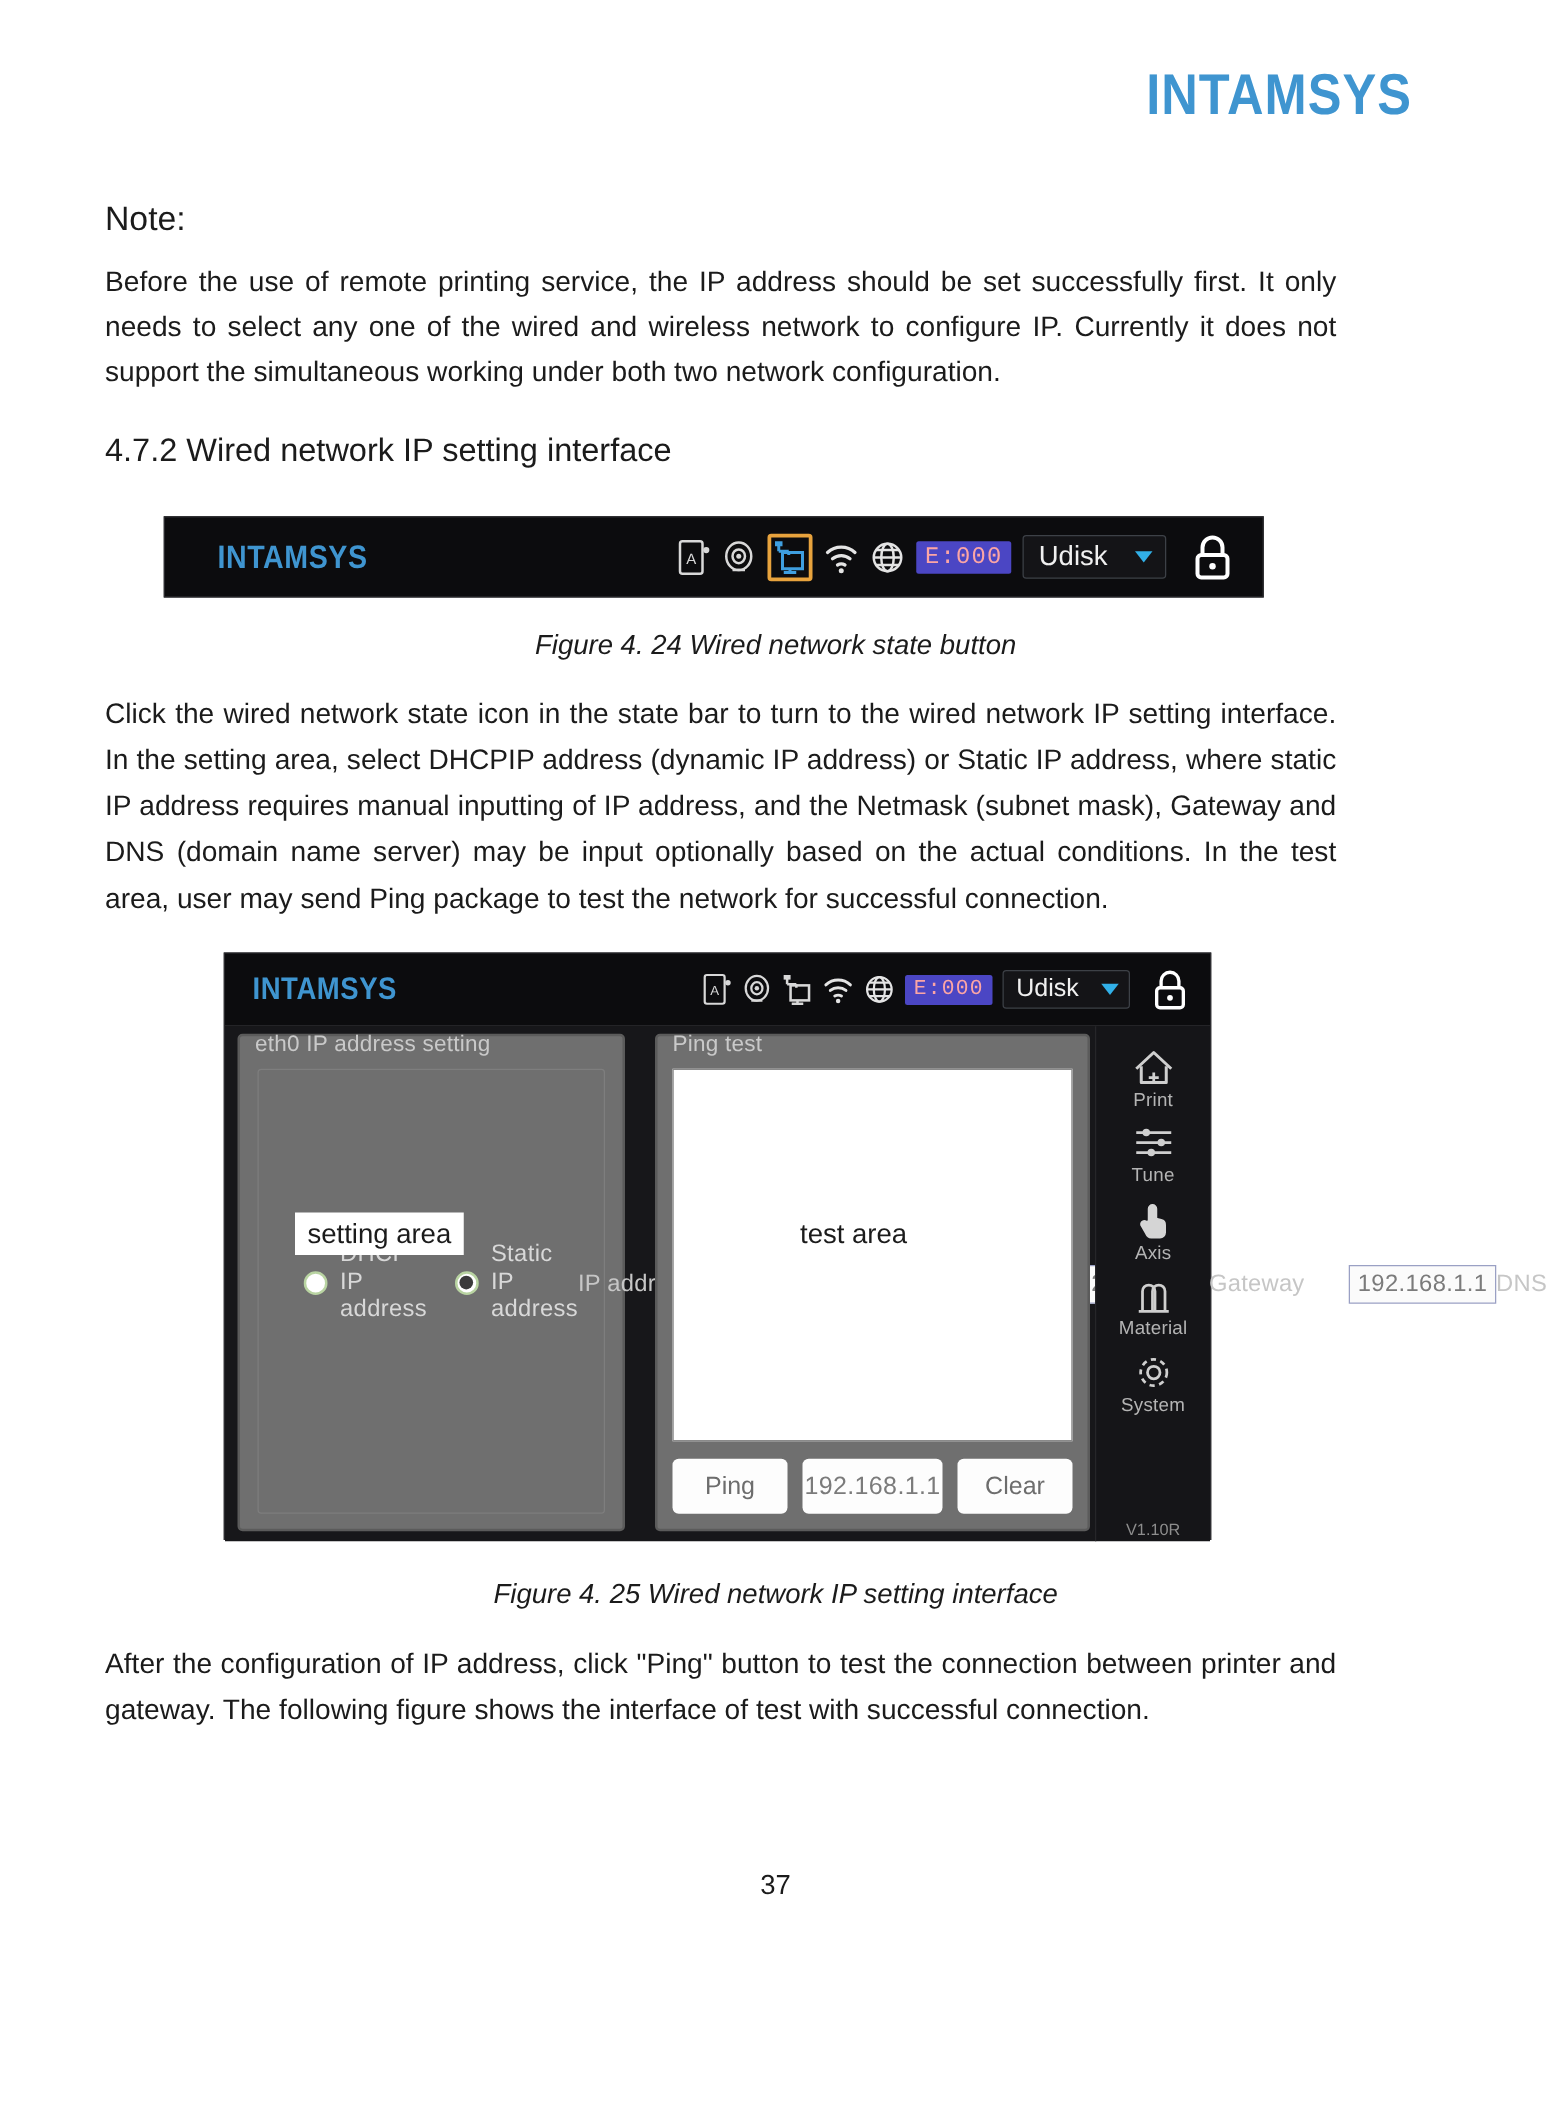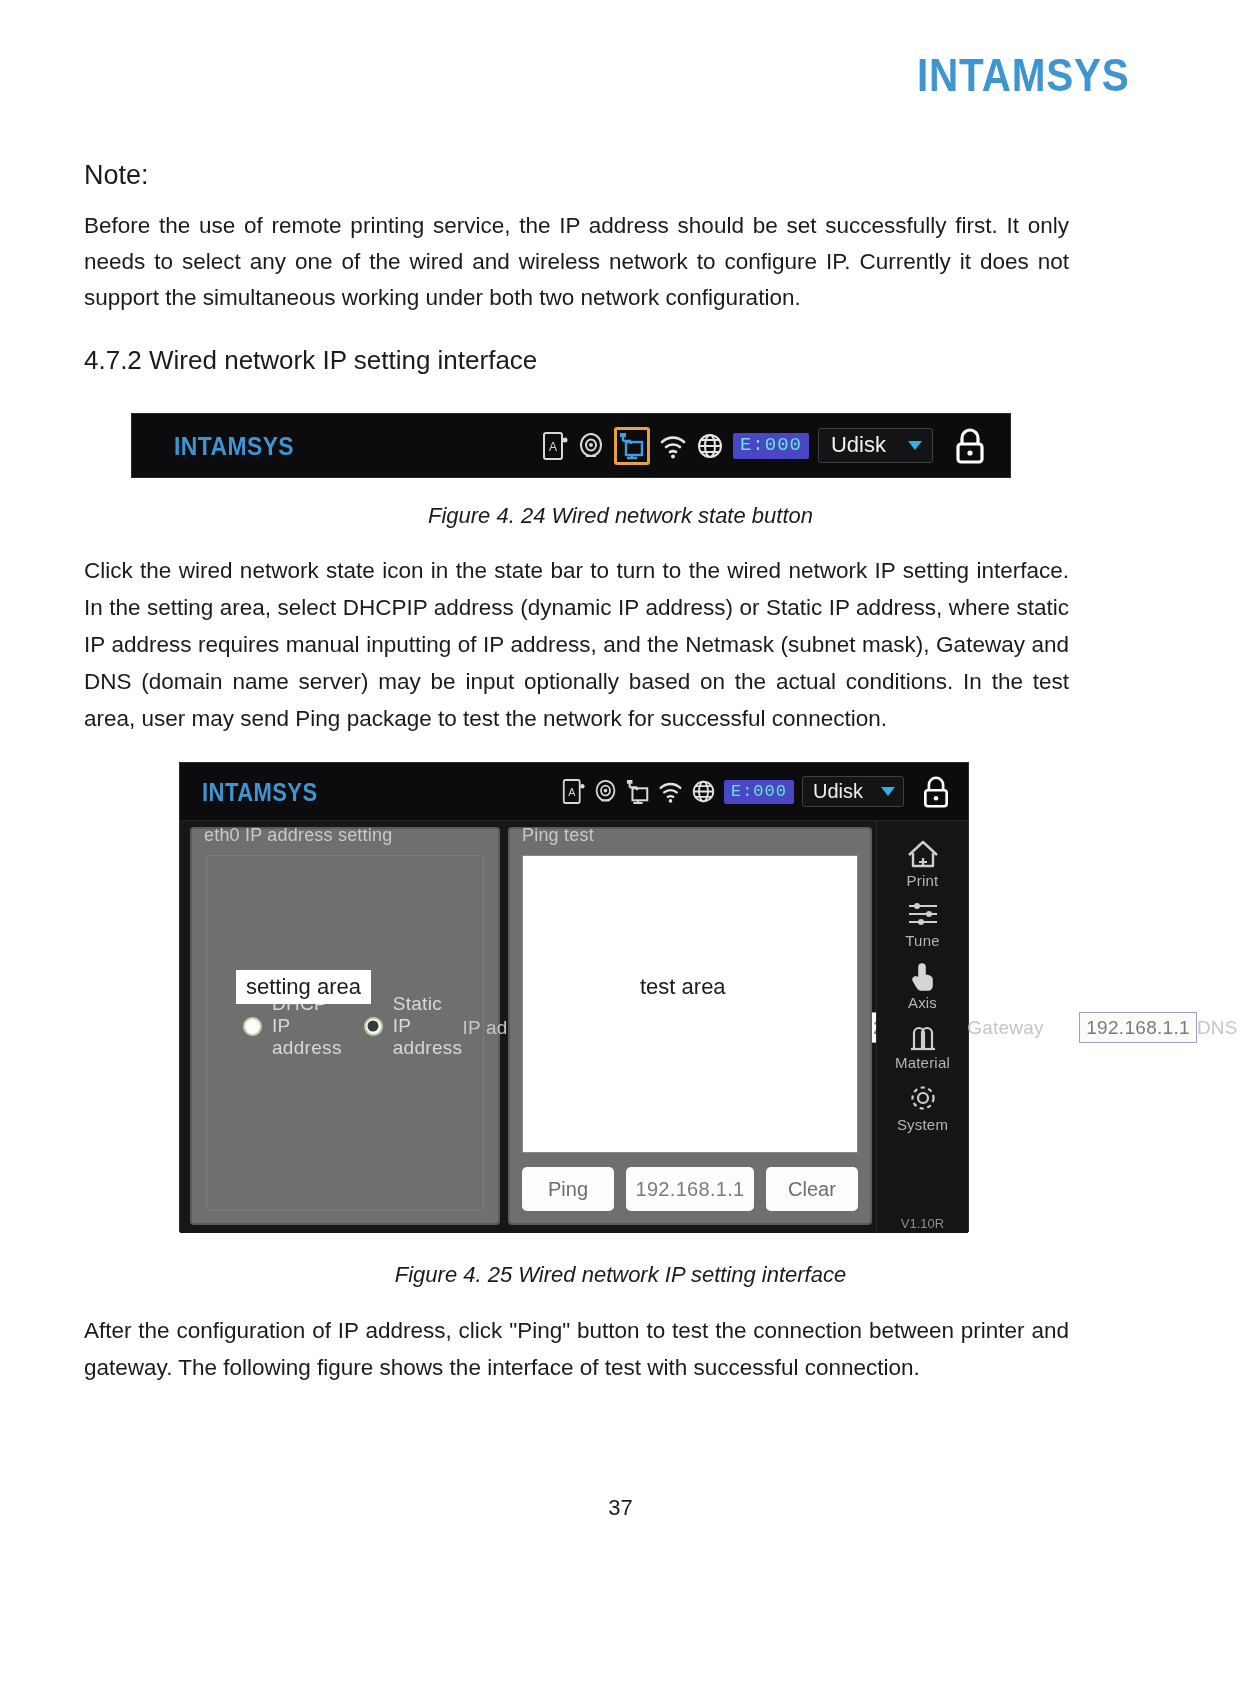--- a/index.html
+++ b/index.html
@@ -135,21 +135,21 @@
   .net-highlight {
     border: 3px solid #e8a33d;
     border-radius: 3px;
     padding: 2px;
     display: inline-flex;
     align-items: center;
     justify-content: center;
   }
   .echip {
     background: #4b46c4;
-    color: #5eead4;
+    color: #fca5a5;
     font-size: 19px;
     font-family: "Liberation Mono", monospace;
     letter-spacing: 1px;
     padding: 3px 7px 4px 7px;
     border-radius: 2px;
     line-height: 1;
   }
   .udisk {
     display: inline-flex;
     align-items: center;
@@ -207,21 +207,21 @@
     position: relative;
     height: 412px;
     display: flex;
   }
   .dev-main {
     position: relative;
     flex: 1;
     background: #17171a;
     padding: 6px 4px 8px 10px;
     display: flex;
-    gap: 8px;
+    gap: 24px;
   }
 
   
   .panel {
     position: relative;
     background: #6f6f6f;
     border: 2px solid #5b5b5b;
     border-radius: 4px;
   }
   .panel-title {

